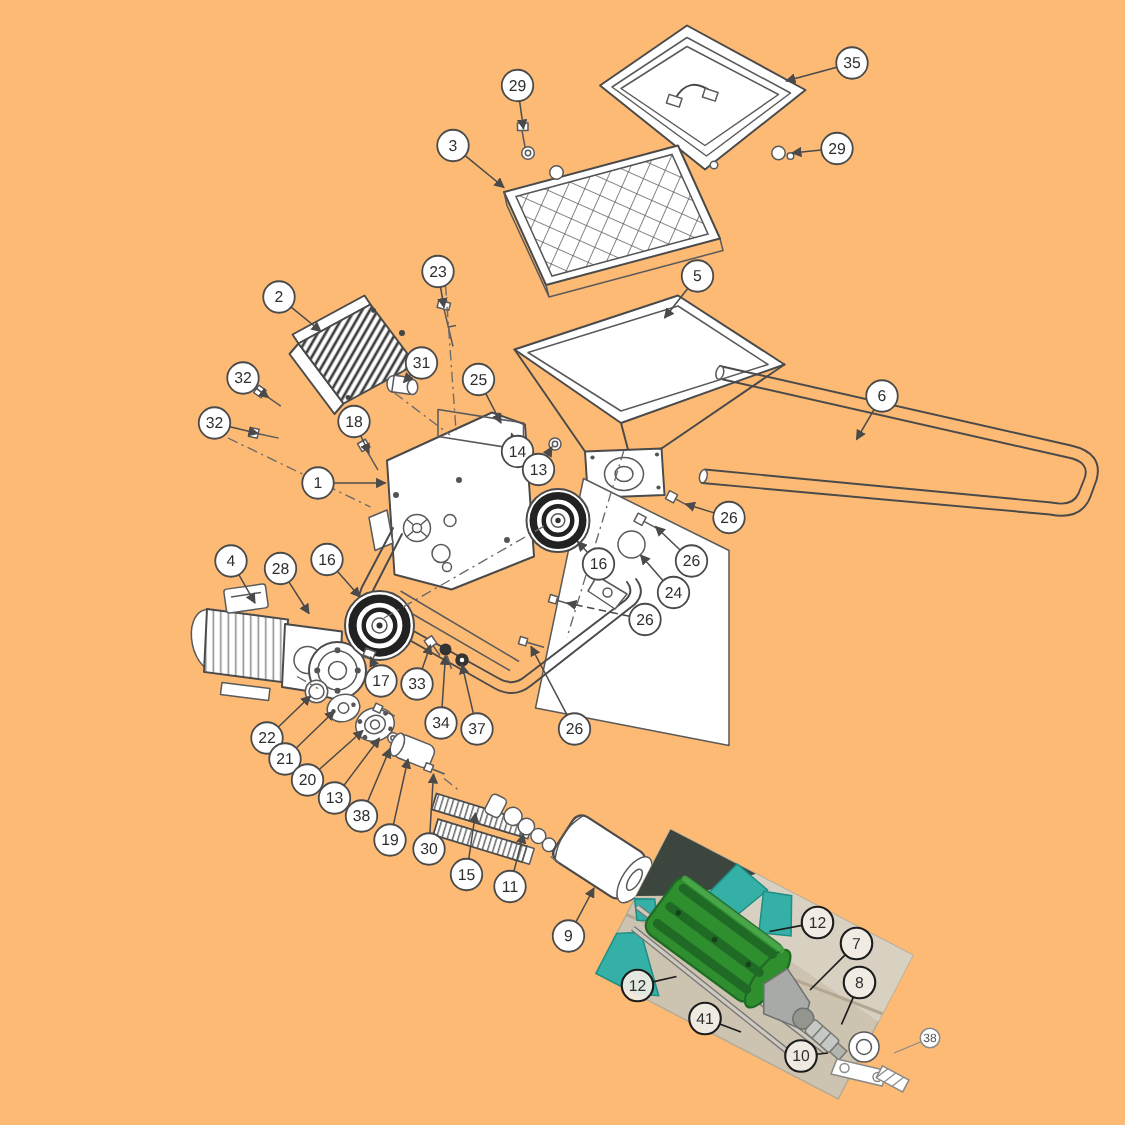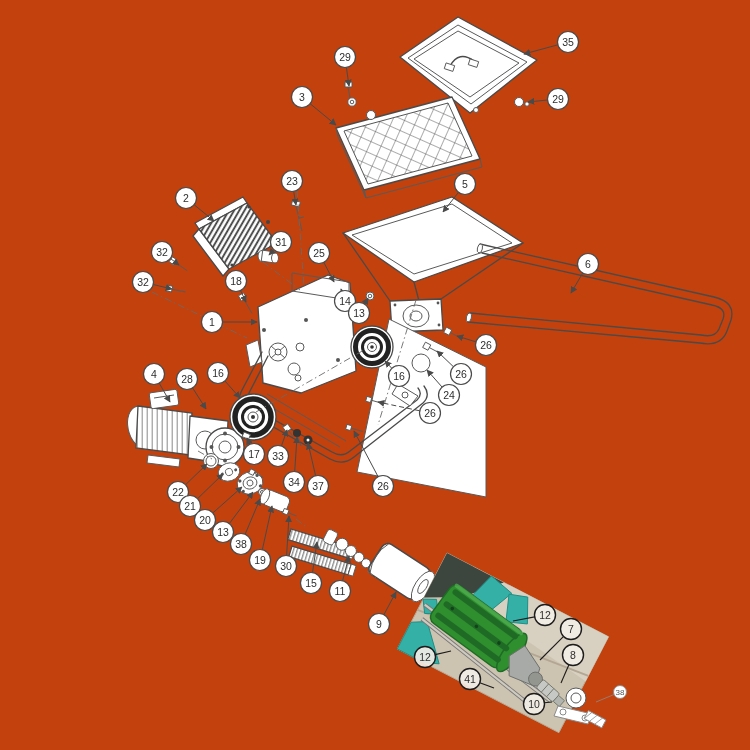--- a/index.html
+++ b/index.html
@@ -1,16 +1,16 @@
 <!DOCTYPE html>
 <html><head>
 <meta charset="utf-8">
 <style>
   html,body{margin:0;padding:0;background:#fff;}
-  #stage{position:relative;width:750px;height:750px;background:#c2410c;overflow:hidden;}
+  #stage{position:relative;width:750px;height:750px;background:#fdba74;overflow:hidden;}
   svg{position:absolute;left:0;top:0;}
   svg *{vector-effect:non-scaling-stroke;}
   .ln{stroke:#4a4a4a;fill:none;stroke-width:1.3;stroke-linejoin:round;stroke-linecap:round;}
   .ln2{stroke:#5a5a5a;fill:none;stroke-width:1;stroke-linejoin:round;}
   .wht{fill:#fff;stroke:#4a4a4a;stroke-width:1.3;stroke-linejoin:round;}
   .wht2{fill:#fff;stroke:#5a5a5a;stroke-width:1;stroke-linejoin:round;}
   .dashdot{stroke:#6a6a6a;stroke-width:0.9;fill:none;stroke-dasharray:7 3 1.5 3;}
   .co-s circle{fill:#fff;stroke:#4a4a4a;stroke-width:1.2;}
   .co-s line{stroke:#4a4a4a;stroke-width:1;}
   .co-p circle{fill:#f2eee6;fill-opacity:.92;stroke:#1c1c1c;stroke-width:1.4;}

